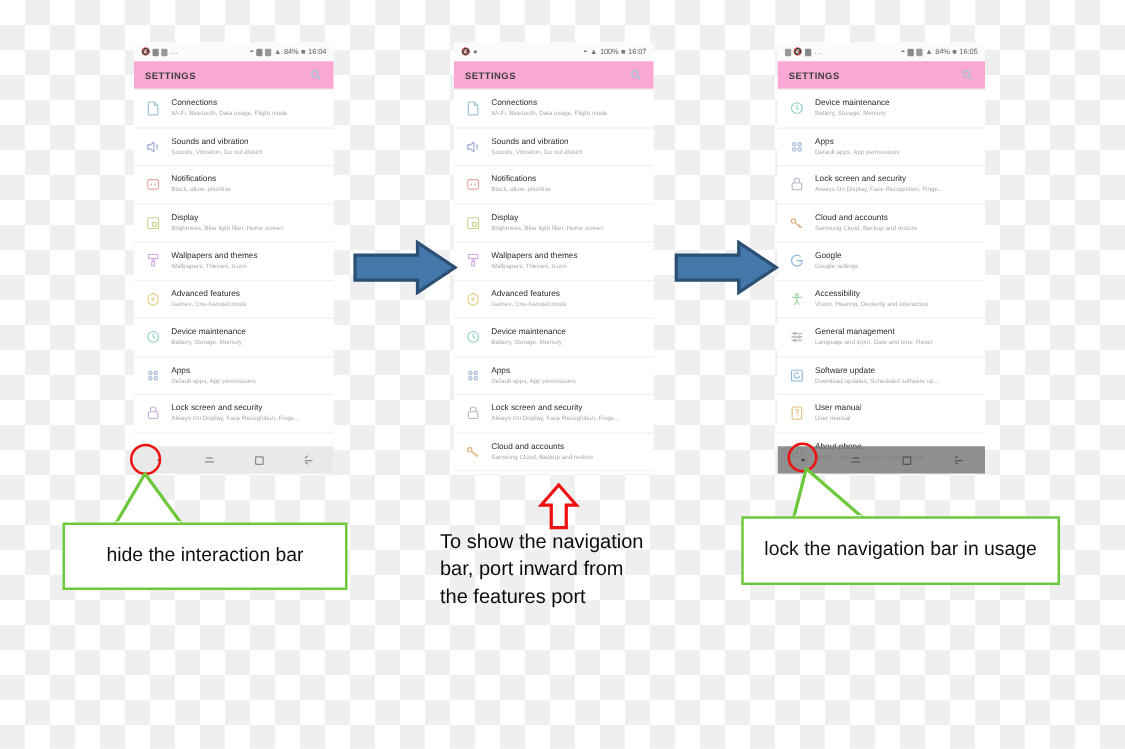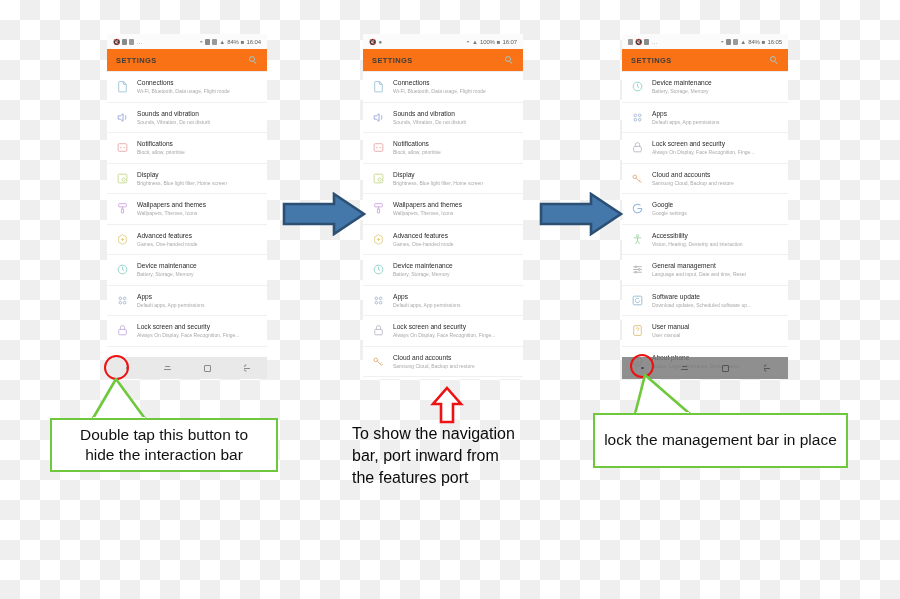--- a/index.html
+++ b/index.html
@@ -31,21 +31,21 @@
   }
   .sb-left{display:flex;align-items:center;gap:2px;flex:1;}
   .sb-right{display:flex;align-items:center;gap:2px;}
   .sb-ic{font-size:6px;line-height:1;color:#7a7a7a;display:inline-block;}
   .sb-sq{width:5px;height:6px;background:#8a8a8a;border-radius:1px;display:inline-block;}
   .sb-sq2{width:5px;height:6px;background:#9a9a9a;border-radius:1px;display:inline-block;}
   .sb-txt{font-size:6px;color:#5e5e5e;letter-spacing:-0.1px;}
 
   .settings-header{
     height:22px;display:flex;align-items:center;justify-content:space-between;
-    padding:0 9px;box-sizing:border-box;background:#f97316;
+    padding:0 9px;box-sizing:border-box;background:#f9a8d4;
   }
   .settings-title{
     font-size:7.5px;font-weight:bold;color:#3d3d3d;letter-spacing:0.4px;
   }
   .search-ic{width:9px;height:9px;position:relative;display:inline-block;}
   .search-ic::before{
     content:"";position:absolute;left:0;top:0;width:6px;height:6px;
     border:1px solid #9fc6cc;border-radius:50%;box-sizing:border-box;
   }
   .search-ic::after{
@@ -647,25 +647,24 @@
 <svg class="tail-svg" width="900" height="599">
 
   <polygon points="116,379 92,420 146,420" fill="#ffffff" stroke="#6ec83c" stroke-width="2.6" stroke-linejoin="round"></polygon>
   <line x1="93" y1="419" x2="145" y2="419" stroke="#ffffff" stroke-width="4"></line>
 
   <polygon points="645,375 635,414 690,414" fill="#ffffff" stroke="#6ec83c" stroke-width="2.6" stroke-linejoin="round"></polygon>
   <line x1="636" y1="414" x2="689" y2="414" stroke="#ffffff" stroke-width="4"></line>
 </svg>
 
 <div class="callout" id="callout1">
-  <span class="ln">Double tap this button to</span>
   <span class="ln">hide the interaction bar</span>
 </div>
 
 <div class="callout" id="callout3">
-  <span class="ln">lock the management bar in place</span>
+  <span class="ln">lock the navigation bar in usage</span>
 </div>
 
 <div id="midtext">
   <div>To show the navigation</div>
   <div>bar, port inward  from</div>
   <div>the features port</div>
 </div>
 
 </body></html>

